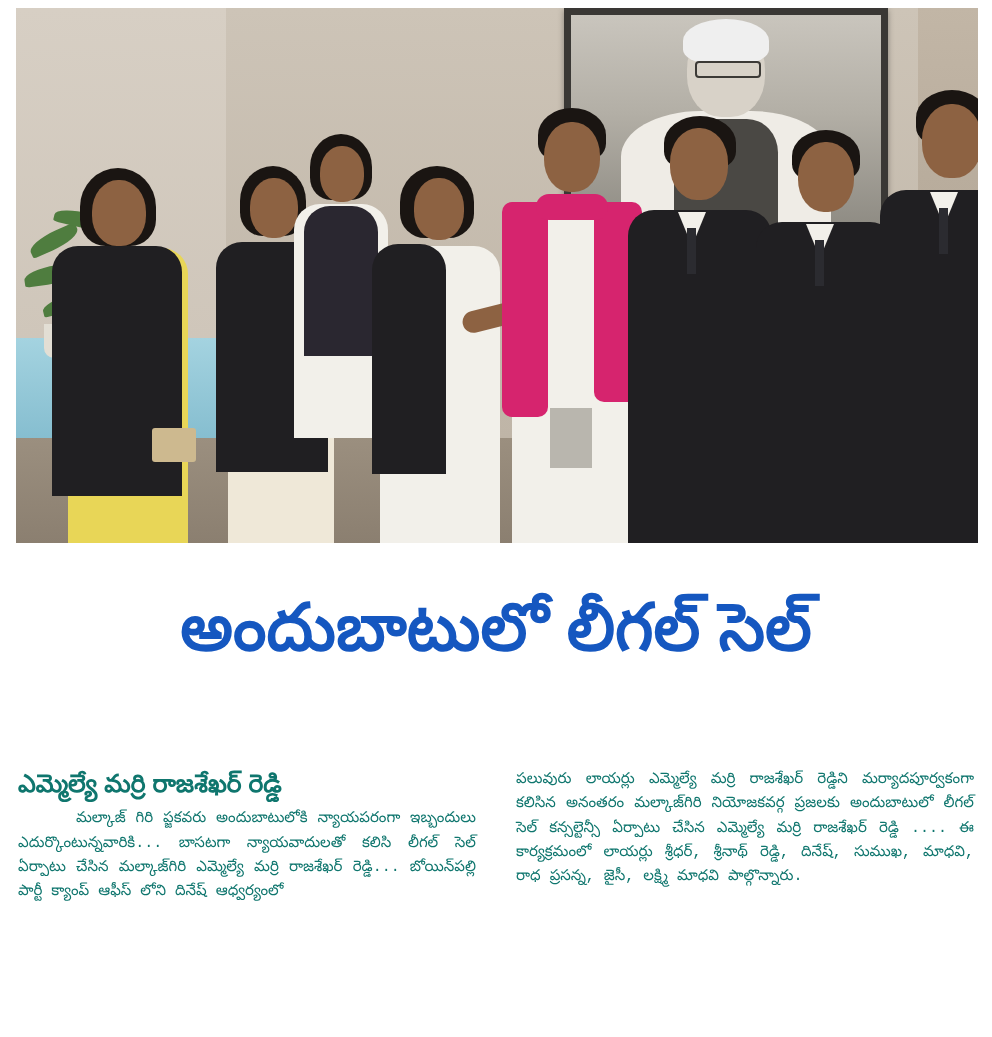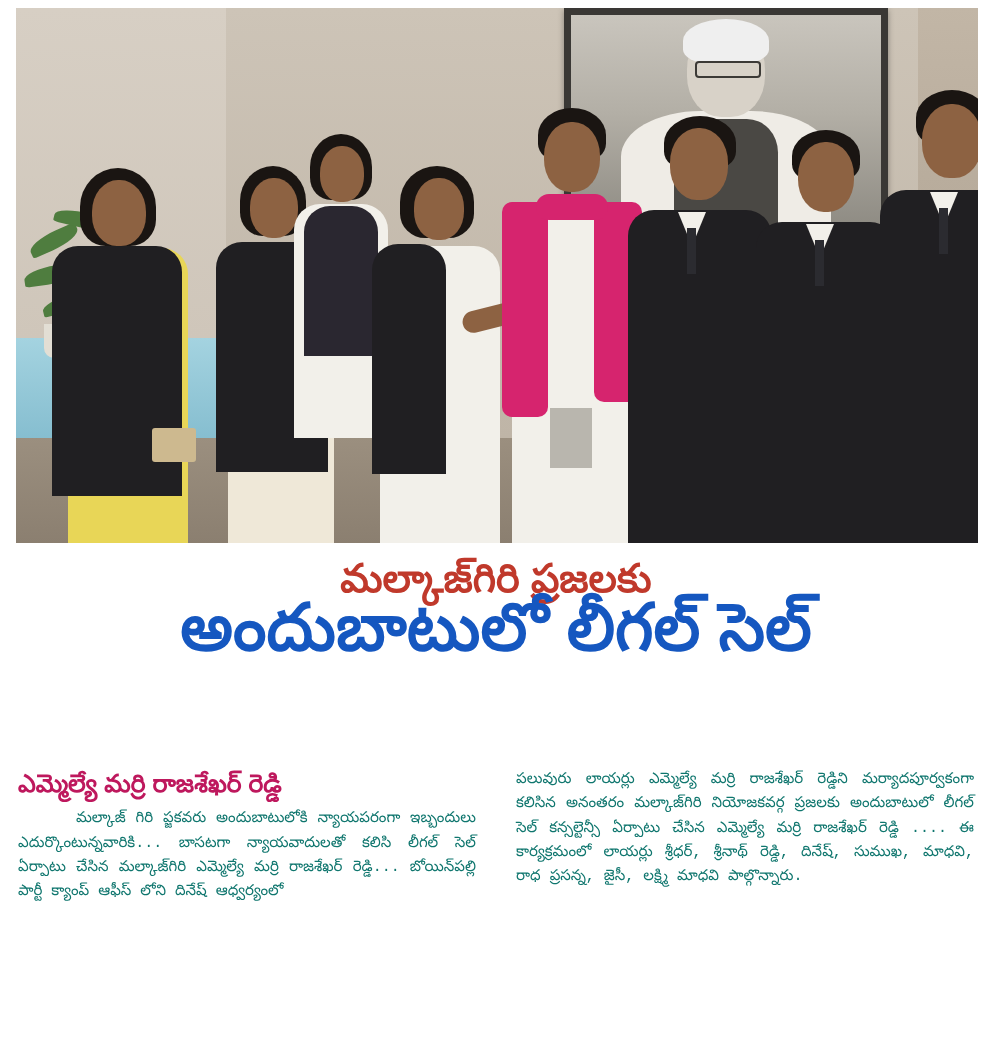--- a/index.html
+++ b/index.html
@@ -218,21 +218,21 @@
     position: absolute;
     left: 18px; top: 768px; width: 956px; height: 262px;
     display: flex;
     gap: 40px;
   }
   .col { width: 458px; }
   .byline {
     font-family: "Liberation Sans", sans-serif;
     font-weight: bold;
     font-size: 25px;
-    color: #be185d;
+    color: #0f766e;
     line-height: 1.25;
     margin: 0 0 8px 0;
   }
   .subline {
     font-family: "Liberation Sans", sans-serif;
     font-size: 15px;
     color: #1f1f1f;
     margin: 0 0 10px 0;
   }
   .body-text {
@@ -351,21 +351,20 @@
         <div class="body suit" style="left:4px; top:104px; width:142px; height:353px;"></div>
         <div class="collar-v" style="left:54px; top:106px;"></div>
         <div class="tie" style="left:63px; top:122px;"></div>
         <div class="hair" style="left:40px; top:4px; width:72px; height:56px;"></div>
         <div class="head" style="left:46px; top:18px; width:60px; height:74px;"></div>
       </div>
 
     </div>
   </div>
 
-  <div class="kicker">మల్కాజ్‌గిరి ప్రజలకు</div>
 
   <div class="headline">అందుబాటులో లీగల్ సెల్</div>
 
   <div class="columns">
     <div class="col col-left">
       <div class="byline">ఎమ్మెల్యే మర్రి రాజశేఖర్ రెడ్డి</div>
       <p class="body-text indent">మల్కాజ్ గిరి ప్జకవరు అందుబాటులోకి న్యాయపరంగా ఇబ్బందులు ఎదుర్కొంటున్నవారికి... బాసటగా న్యాయవాదులతో కలిసి లీగల్ సెల్ ఏర్పాటు చేసిన మల్కాజ్‌గిరి ఎమ్మెల్యే మర్రి రాజశేఖర్ రెడ్డి... బోయిన్‌పల్లి పార్టీ క్యాంప్ ఆఫీస్ లోని దినేష్ ఆధ్వర్యంలో</p>
     </div>
     <div class="col col-right">
       <p class="body-text">పలువురు లాయర్లు ఎమ్మెల్యే మర్రి రాజశేఖర్ రెడ్డిని మర్యాదపూర్వకంగా కలిసిన అనంతరం మల్కాజ్‌గిరి నియోజకవర్గ ప్రజలకు అందుబాటులో లీగల్ సెల్ కన్సల్టెన్సీ ఏర్పాటు చేసిన ఎమ్మెల్యే మర్రి రాజశేఖర్ రెడ్డి .... ఈ కార్యక్రమంలో లాయర్లు శ్రీధర్, శ్రీనాథ్ రెడ్డి, దినేష్, సుముఖ, మాధవి, రాధ ప్రసన్న, జైసీ, లక్ష్మి మాధవి పాల్గొన్నారు.</p>

